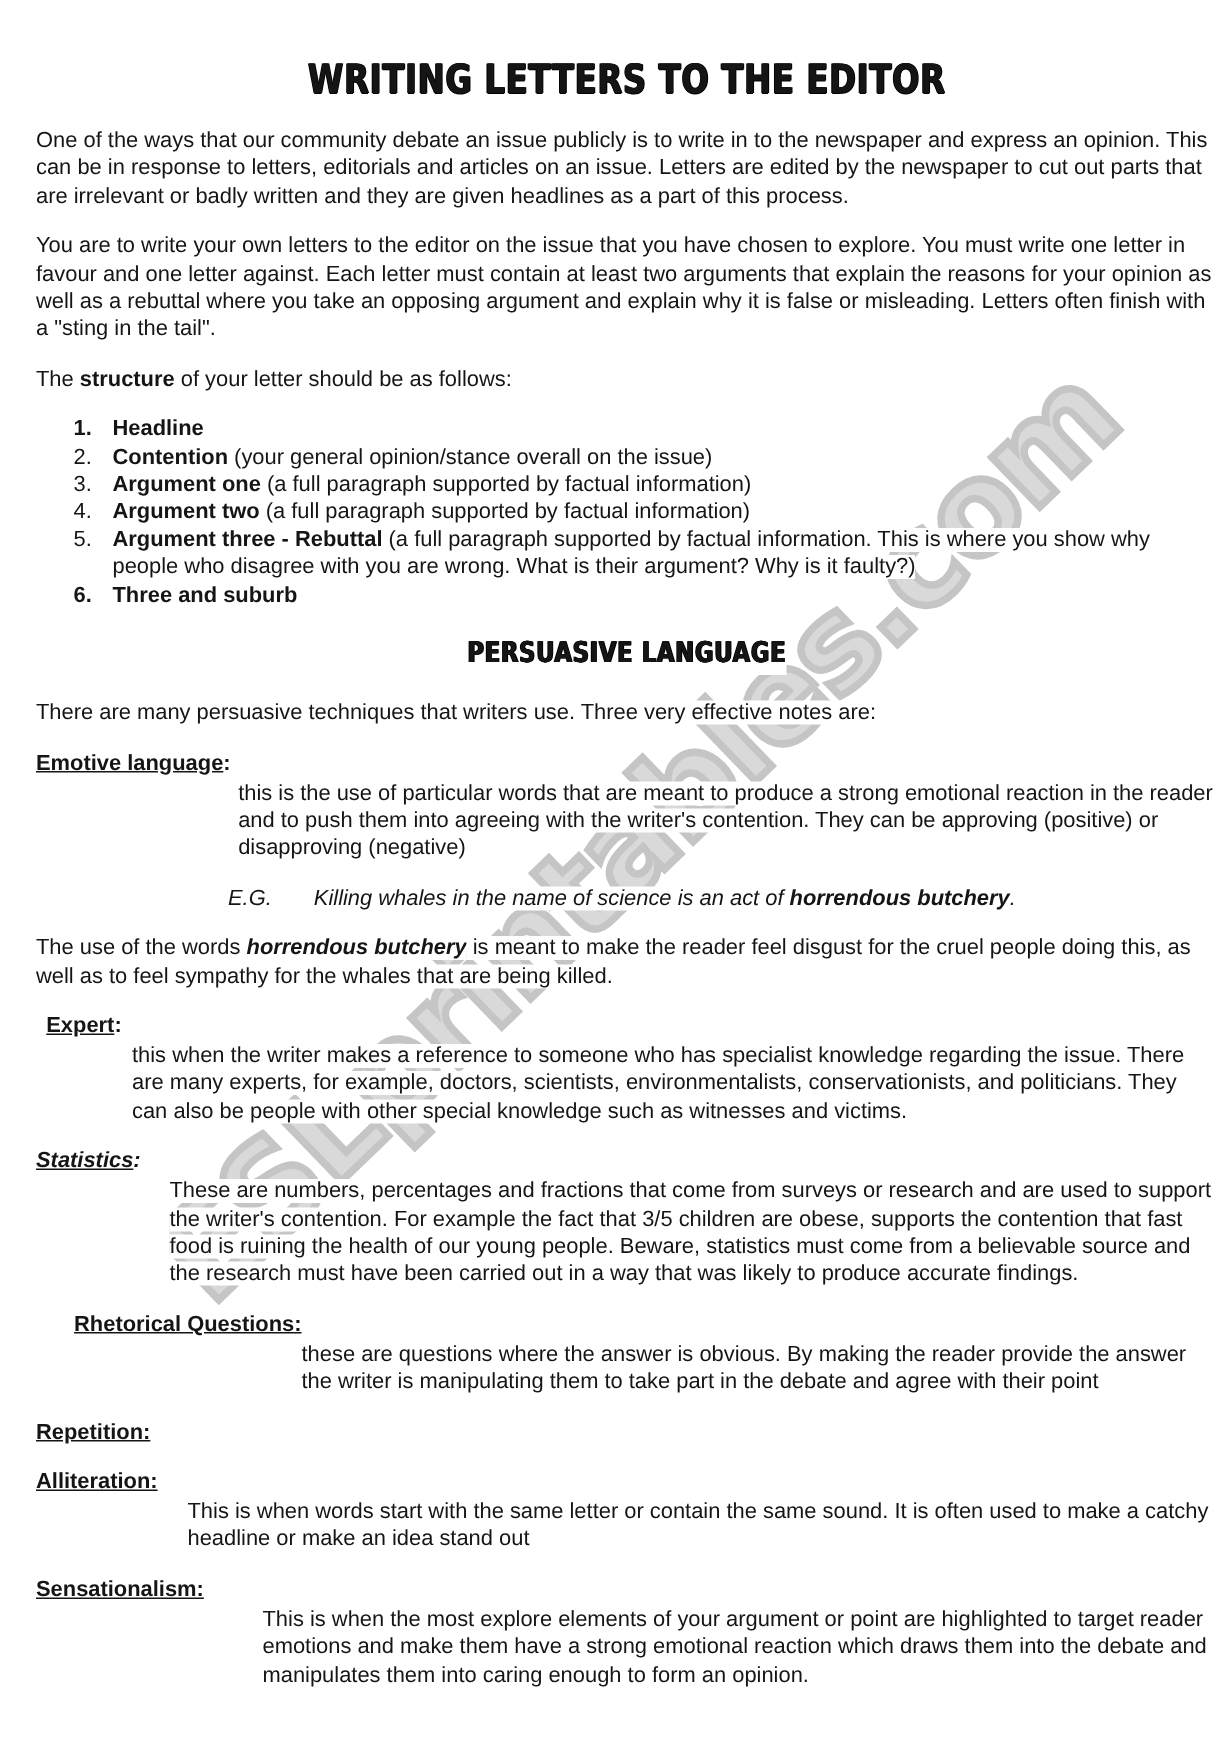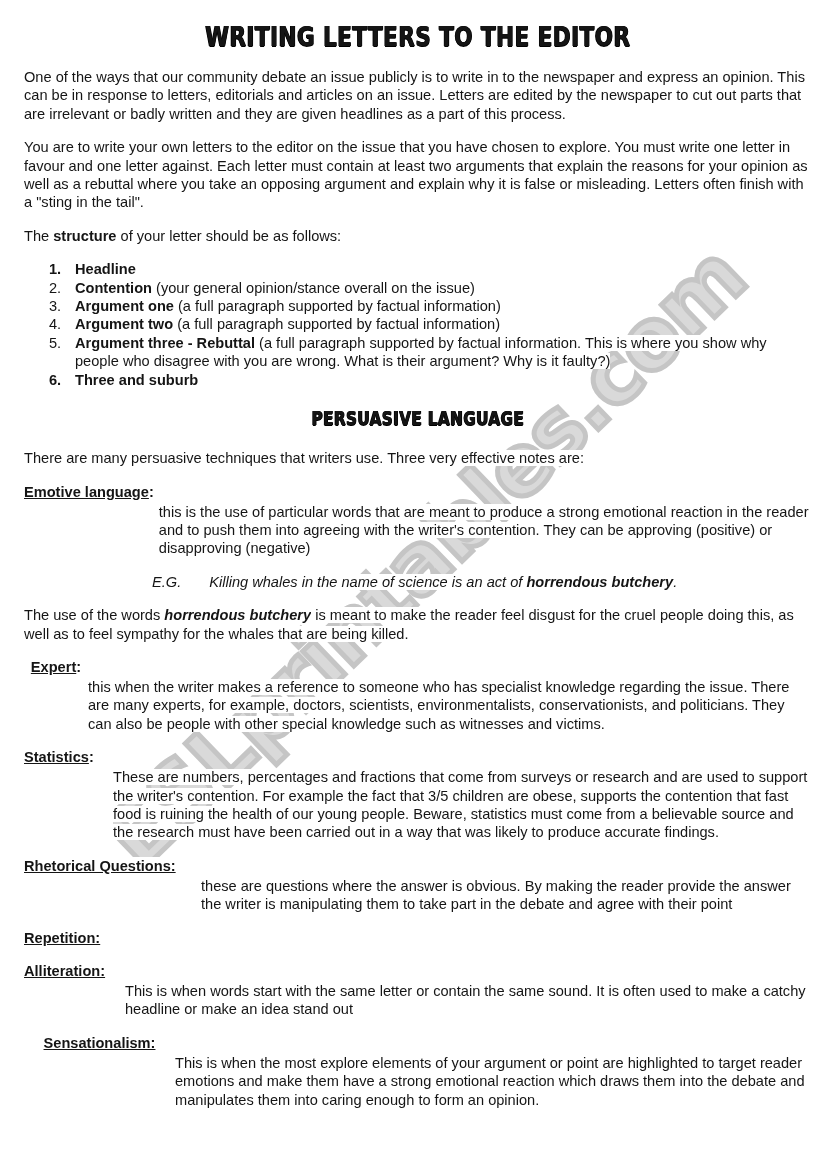--- a/index.html
+++ b/index.html
@@ -29,21 +29,21 @@
     color: #d9d9d9;
     -webkit-text-stroke: 5px #c5c5c5;
     white-space: nowrap;
     z-index: 0;
     user-select: none;
   }
   
   .content {
     position: relative;
     z-index: 1;
-    padding: 22px 10px 0 24px;
+    padding: 38px 10px 0 24px;
   }
   .hl { background: #ffffff; }
   h1.doc-title, h2.doc-title {
     text-align: center;
     font-weight: bold;
     margin-bottom: 16px;
   }
   h1.doc-title { font-size: 27px; line-height: 30px; }
   h2.doc-title { font-size: 19px; line-height: 29px; margin-top: 6px; }
   .title-inner {
@@ -68,25 +68,25 @@
   
   .tech { display: flex; margin-bottom: 15px; }
   .tech-term {
     flex: 0 0 auto;
     font-weight: bold;
     white-space: nowrap;
   }
   .tech-term .u { text-decoration: underline; }
   .tech-def { flex: 1; margin-top: 20px; }
   .w-expert   .tech-term { min-width: 64px; text-align: center;  }
-  .w-stats    .tech-term { min-width: 89px;  }
-  .w-rhet     .tech-term { min-width: 177px; }
+  .w-stats    .tech-term { min-width: 89px; font-style: italic;  }
+  .w-rhet     .tech-term { min-width: 177px; text-align: right; }
   .w-rep      .tech-term { min-width: 89px;  }
   .w-allit    .tech-term { min-width: 101px; }
-  .w-sens     .tech-term { min-width: 151px; text-align: center; }
+  .w-sens     .tech-term { min-width: 151px; }
   .w-emotive  .tech-term { margin-right: 5px; }
   
   .example { margin: 0 0 15px 128px; font-style: italic; }
   .eg-label { margin-right: 28px; }
 </style>
 </head>
 <body>
 
 <div class="page">
 

